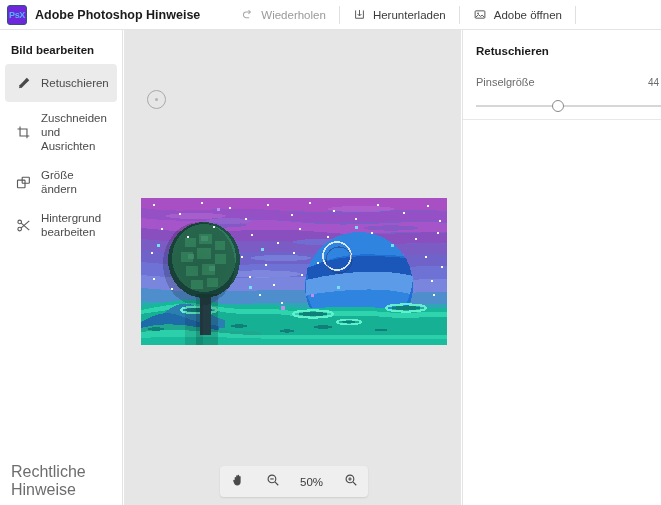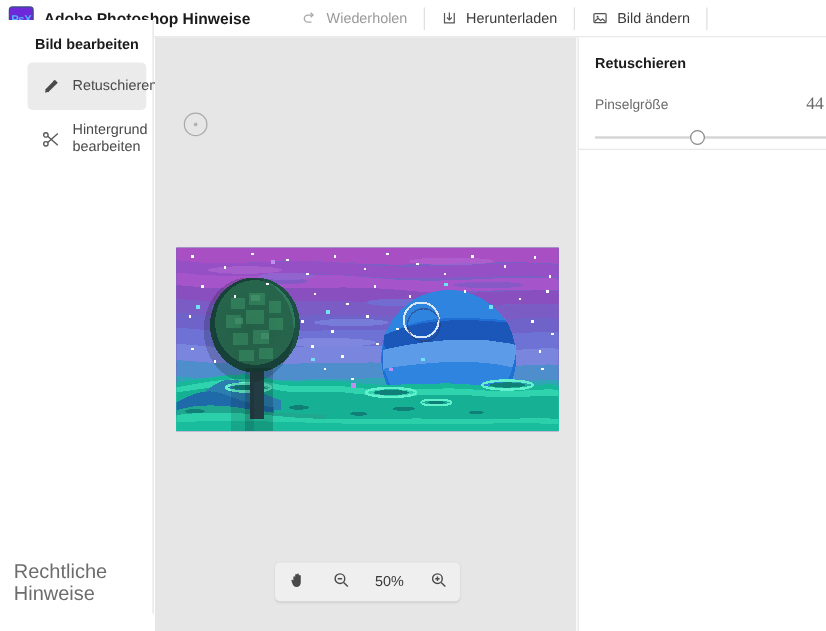--- a/index.html
+++ b/index.html
@@ -81,27 +81,26 @@
     color: #3b3b3b;
     justify-content: space-between;
   }
   .hdr-btn svg { display: block; }
   .hdr-spacer-a { width: 14px; }
   .hdr-spacer-b { width: 16px; }
 
   
   .sidebar {
     position: absolute;
-    left: 0; top: 16px;
+    left: 0; top: 30px;
     width: 123px;
     height: 475px;
     background: #ffffff;
     border-right: 1px solid #e4e4e4;
     box-sizing: border-box;
-    padding-left: 17px;
   }
   .sidebar-title {
     font-size: 11.5px;
     font-weight: bold;
     color: #1b1b1b;
     padding: 14px 0 8px 11px;
   }
   .side-item {
     display: flex;
     align-items: center;
@@ -171,21 +170,21 @@
     height: 147px;
     overflow: hidden;
     background: #5a3f9e;
   }
   .photo svg { display: block; width: 306px; height: 147px; }
 
   
   .zoom-bar {
     position: absolute;
     left: 96px;
-    bottom: 24px;
+    bottom: 8px;
     width: 148px;
     height: 31px;
     background: #efefef;
     border-radius: 4px;
     display: flex;
     align-items: center;
     justify-content: space-around;
     box-shadow: 0 1px 2px rgba(0,0,0,0.10);
   }
   .zoom-btn {
@@ -229,23 +228,22 @@
     align-items: baseline;
     justify-content: space-between;
     padding-right: 2px;
     margin-top: 12px;
   }
   .slider-label {
     font-size: 11px;
     color: #6b6b6b;
   }
   .slider-value {
-    font-size: 14px;
+    font-size: 10px;
     color: #6b6b6b;
-    font-family: Liberation Serif, serif;
   }
   .slider-track-wrap {
     position: relative;
     margin-top: 11px;
     height: 14px;
   }
   .slider-track {
     position: absolute;
     left: 0; top: 6px;
     width: 196px;
@@ -313,42 +311,60 @@
     <div class="hdr-sep"></div>
 
     <div class="hdr-btn active">
       <span>
         <svg width="14" height="13" viewBox="0 0 16 16" fill="none" stroke="#555" stroke-width="1.2">
           <rect x="2" y="3.5" width="12" height="9" rx="1"></rect>
           <circle cx="5.6" cy="6.6" r="1.05" fill="#555" stroke="none"></circle>
           <path d="M2.6 11.4 L6.2 8.2 L8.6 10.3 L10.6 8.8 L13.4 11.4"></path>
         </svg>
       </span>
-      <span>Bild ändern</span>
+      <span>Adobe öffnen</span>
     </div>
 
     <div class="hdr-sep"></div>
 
   </div>
 
   <div class="sidebar">
     <div class="sidebar-title">Bild bearbeiten</div>
 
     <div class="side-item selected">
       <span class="side-icon">
         <svg width="15" height="15" viewBox="0 0 16 16" fill="none" stroke="#4a4a4a" stroke-width="1.25">
           <path d="M11.6 1.9 L14.1 4.4 L6.3 12.2 L3.2 13.0 L3.9 9.8 Z" fill="#4a4a4a" stroke="none"></path>
           <path d="M10.4 3.1 L12.9 5.6"></path>
           <path d="M3.9 9.8 L6.3 12.2"></path>
         </svg>
       </span>
       <span class="side-label">Retuschieren</span>
     </div>
 
-
+    <div class="side-item">
+      <span class="side-icon">
+        <svg width="15" height="15" viewBox="0 0 16 16" fill="none" stroke="#5a5a5a" stroke-width="1.2">
+          <path d="M4.3 1.6 V11.7 H14.2"></path>
+          <path d="M1.6 4.3 H11.7 V14.2"></path>
+        </svg>
+      </span>
+      <span class="side-label">Zuschneiden und Ausrichten</span>
+    </div>
+
+    <div class="side-item">
+      <span class="side-icon">
+        <svg width="15" height="15" viewBox="0 0 16 16" fill="none" stroke="#5a5a5a" stroke-width="1.2">
+          <rect x="1.6" y="5.4" width="8" height="8.2" rx="0.6"></rect>
+          <rect x="6.6" y="2.4" width="7.6" height="6.4" rx="0.6"></rect>
+        </svg>
+      </span>
+      <span class="side-label">Größe ändern</span>
+    </div>
 
 
     <div class="side-item">
       <span class="side-icon">
         <svg width="16" height="15" viewBox="0 0 16 16" fill="none" stroke="#5a5a5a" stroke-width="1.2">
           <circle cx="3.4" cy="11.8" r="1.9"></circle>
           <circle cx="3.4" cy="4.2" r="1.9"></circle>
           <path d="M5.0 10.6 L13.6 3.0"></path>
           <path d="M5.0 5.4 L13.6 13.0"></path>
         </svg>

